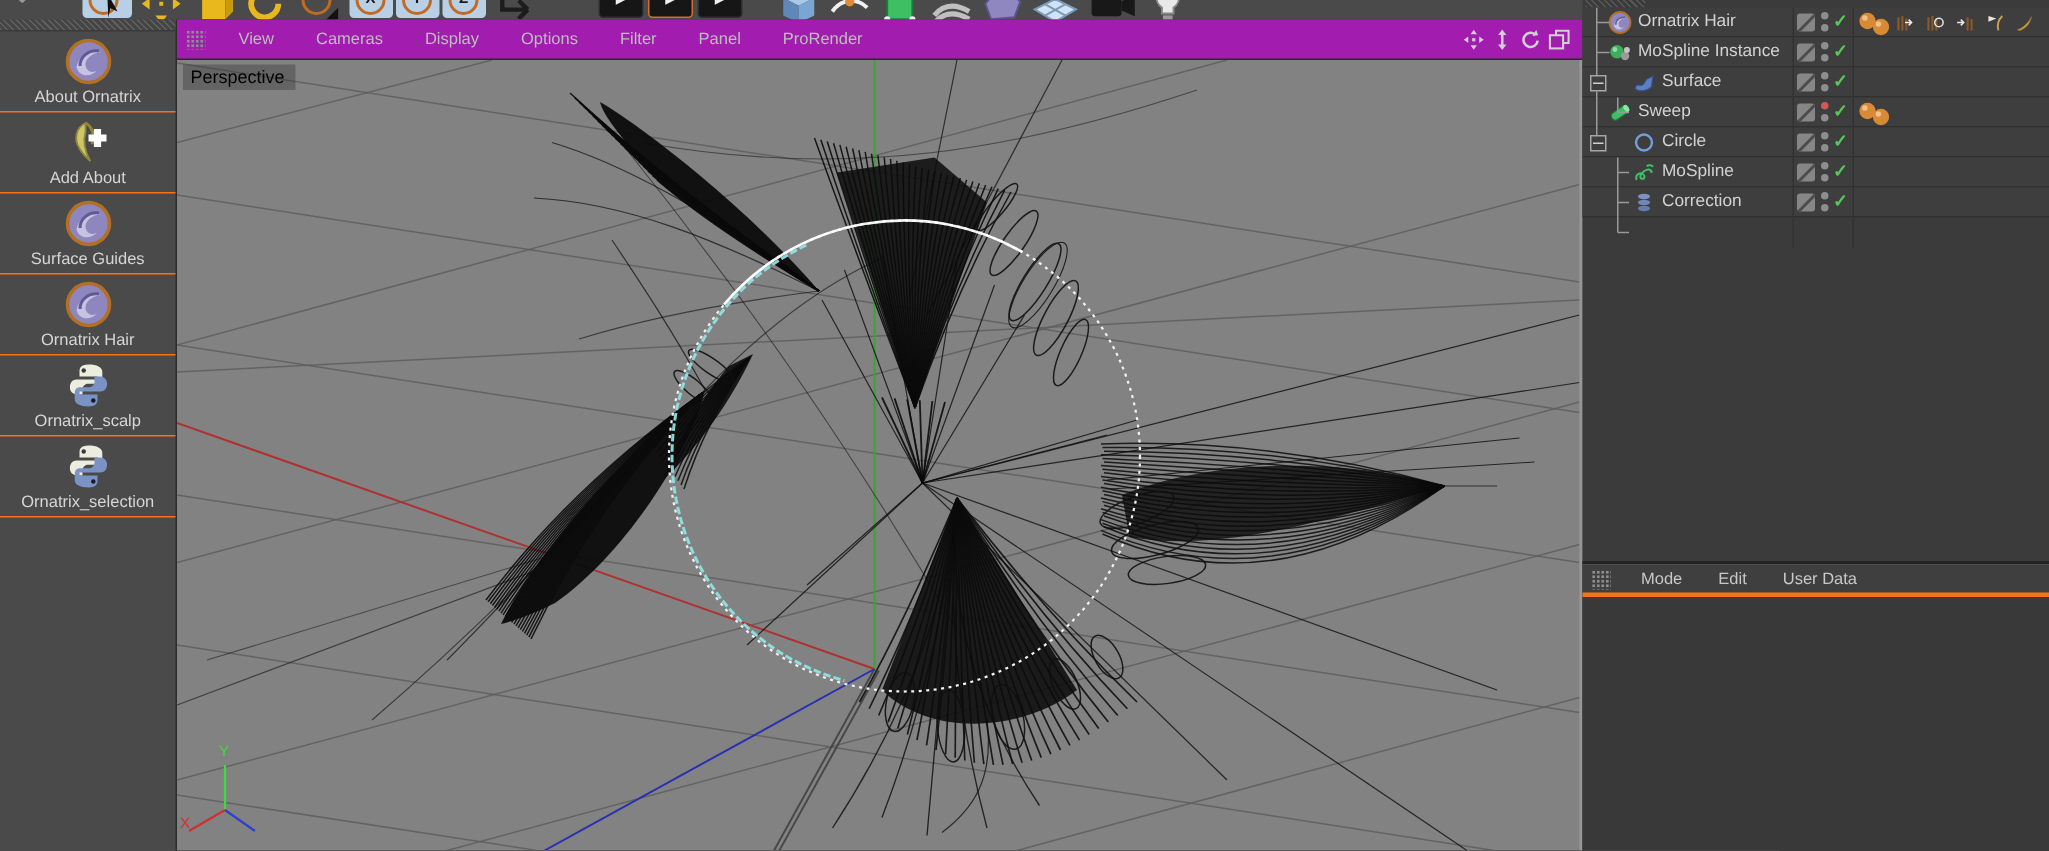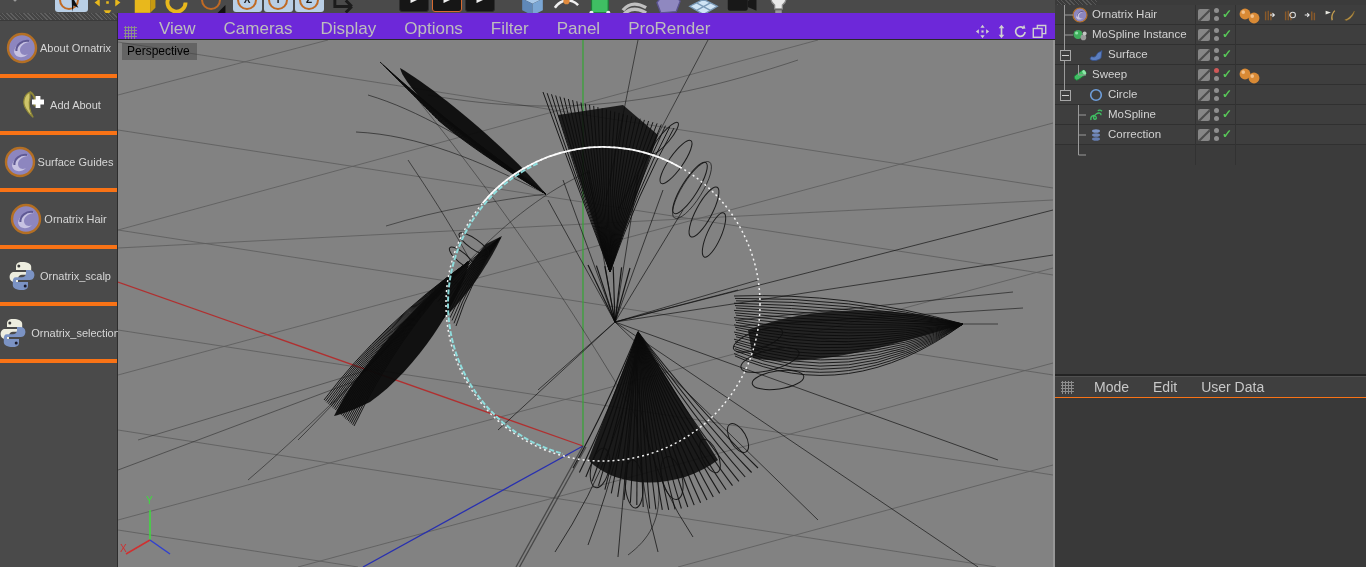--- a/index.html
+++ b/index.html
@@ -10,29 +10,29 @@
   #toolbar{position:absolute;left:0;top:0;width:1055px;height:13px;background:#4a4a4a;overflow:hidden;border-bottom:1px solid #333;}
   .tb-icon{position:absolute;top:-13px;width:30px;height:25px;border-radius:3px;box-sizing:border-box;}
   .tb-blue{background:#b9cfe6;}
   .tb-circ{position:absolute;left:4px;top:3px;width:20px;height:20px;border-radius:50%;border:2.5px solid #c06a24;box-sizing:border-box;
     color:#1a1a1a;font-size:10px;font-weight:bold;text-align:center;line-height:15px;background:transparent;}
   .tb-black{background:#161616;border:1px solid #2e2e2e;color:#f0f0f0;font-size:9px;text-align:center;line-height:22px;}
 
   
   #sidebar{position:absolute;left:0;top:13px;width:118px;height:554px;background:#4a4a4a;border-right:1px solid #2d2d2d;box-sizing:border-box;}
   #sidebar .hatch{height:7px;background:repeating-linear-gradient(45deg,#5f5f5f 0 1px,#454545 1px 3px);border-bottom:1px solid #3a3a3a;}
-  .sb-item{height:53px;border-bottom:4px solid #f97316;display:flex;flex-direction:row;align-items:center;justify-content:center;gap:2px;cursor:default;}
+  .sb-item{height:53px;border-bottom:1px solid #f97316;display:flex;flex-direction:column;align-items:center;justify-content:center;gap:2px;cursor:default;}
   .sb-icon{width:32px;height:32px;display:block;}
   .sb-icon svg{width:32px;height:32px;display:block;}
   .sb-label{font-size:11px;color:#d6d6d6;white-space:nowrap;}
 
   
   #viewport{position:absolute;left:118px;top:13px;width:937px;height:554px;}
-  #vp-menubar{position:absolute;left:0;top:0;width:100%;height:27px;background:#6d28d9;border-bottom:1px solid #2a2a2a;box-sizing:border-box;
-    display:flex;align-items:flex-end;color:#bdbdbd;font-size:17px;}
+  #vp-menubar{position:absolute;left:0;top:0;width:100%;height:27px;background:#a21caf;border-bottom:1px solid #2a2a2a;box-sizing:border-box;
+    display:flex;align-items:center;color:#bdbdbd;font-size:11px;}
   .grip{width:13px;height:13px;margin:0 8px 0 6px;
     background-image:radial-gradient(#8d8d8d 1px, transparent 1.1px);background-size:3px 3px;}
   .vp-menu-item{padding:0 14px 0 14px;}
   #vp-navicons{margin-left:auto;display:flex;gap:4px;margin-right:8px;}
   #vp-navicons svg{width:15px;height:15px;display:block;}
   #vp-view{position:absolute;left:0;top:27px;width:935px;height:527px;background:#828282;overflow:hidden;border-right:2px solid #979797;}
   #persp-label{position:absolute;left:4px;top:3px;background:rgba(45,45,45,.35);color:#000000;font-size:12px;padding:1px 7px 2px 5px;}
   #scene{position:absolute;left:0;top:0;}
 
   
@@ -51,22 +51,22 @@
   .dot.gray{background:#8e8e8e}.dot.red{background:#d05858}
   .tg-check{position:absolute;left:167px;top:2px;width:14px;font-size:12px;font-weight:bold;color:#58c758;}
   .om-vline{position:absolute;top:5px;height:160px;width:1px;background:#323232;}
   .tag{position:absolute;width:14px;height:14px;}
   .tag svg{width:14px;height:14px;display:block;}
   #om-tree{position:absolute;left:0;top:5px;}
   .expander{position:absolute;left:1060px;width:9px;height:9px;background:#3e3e3e;border:1px solid #a6a6a6;box-sizing:content-box;}
   .expander i{position:absolute;left:1px;top:3.5px;width:7px;height:1.5px;background:#cfcfcf;}
 
   #am-divider{position:absolute;left:0;top:374px;width:311px;height:2px;background:#232323;border-bottom:1px solid #505050;}
-  #am-menubar{position:absolute;left:0;top:377px;width:311px;height:21px;background:#3f3f3f;border-bottom:1px solid #f97316;box-sizing:border-box;
-    display:flex;align-items:center;color:#c8c8c8;font-size:14px;}
+  #am-menubar{position:absolute;left:0;top:377px;width:311px;height:21px;background:#3f3f3f;border-bottom:3px solid #f97316;box-sizing:border-box;
+    display:flex;align-items:center;color:#c8c8c8;font-size:11px;}
   .am-menu-item{padding:0 12px;}
   #am-body{position:absolute;left:0;top:398px;width:311px;height:169px;background:#393939;}
 </style>
 </head>
 <body>
 
 <div id="app">
 
   <div id="toolbar">
       <div class="tb-icon" style="left: 1px; width: 34px;">

